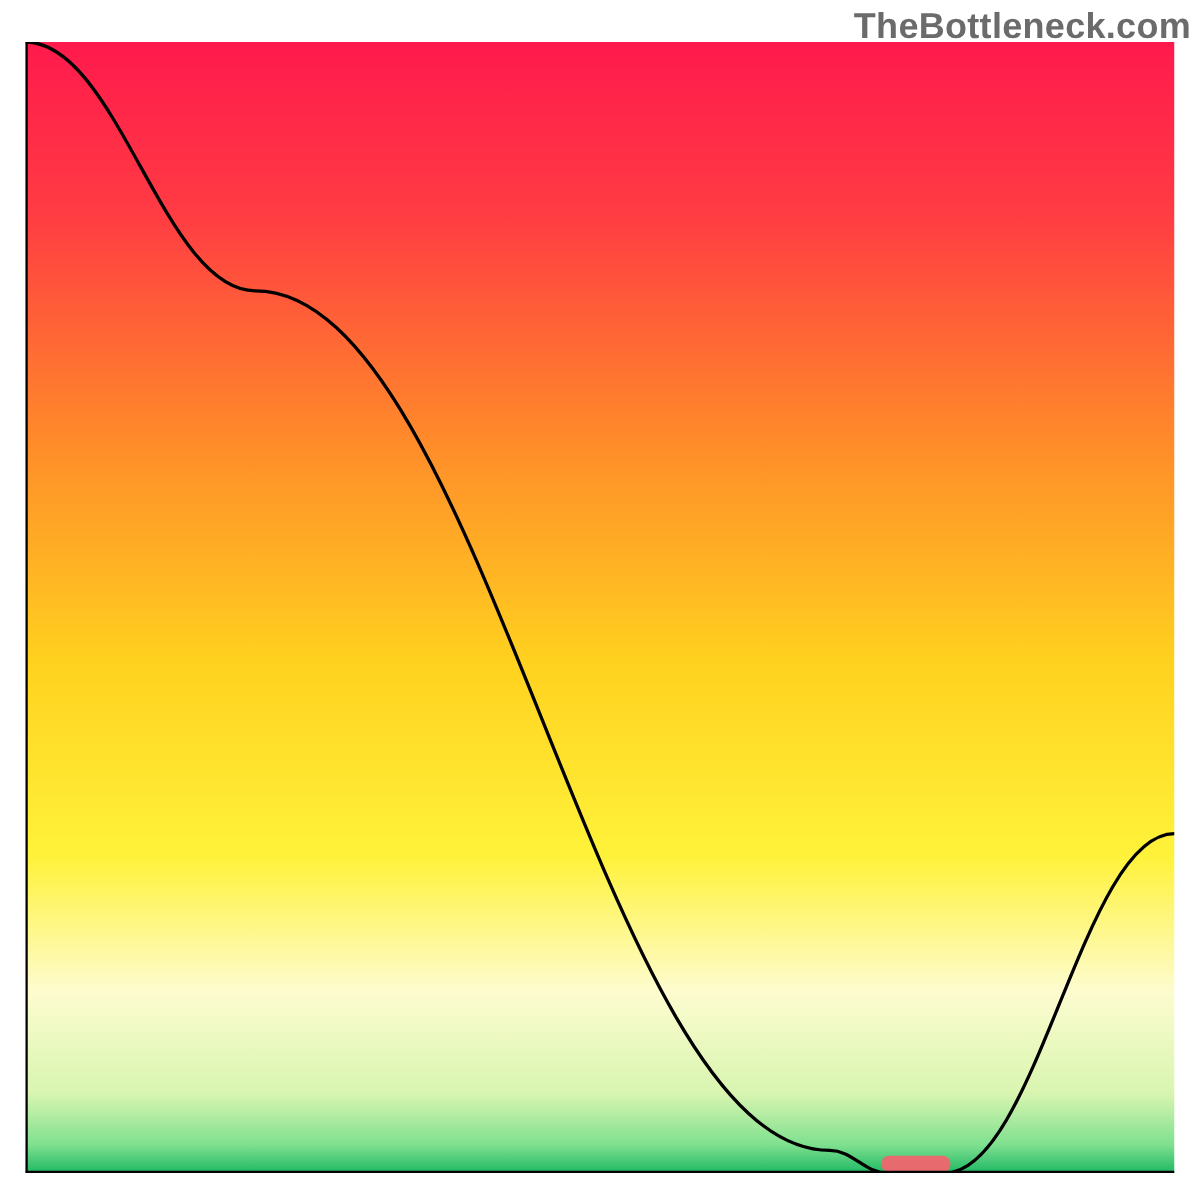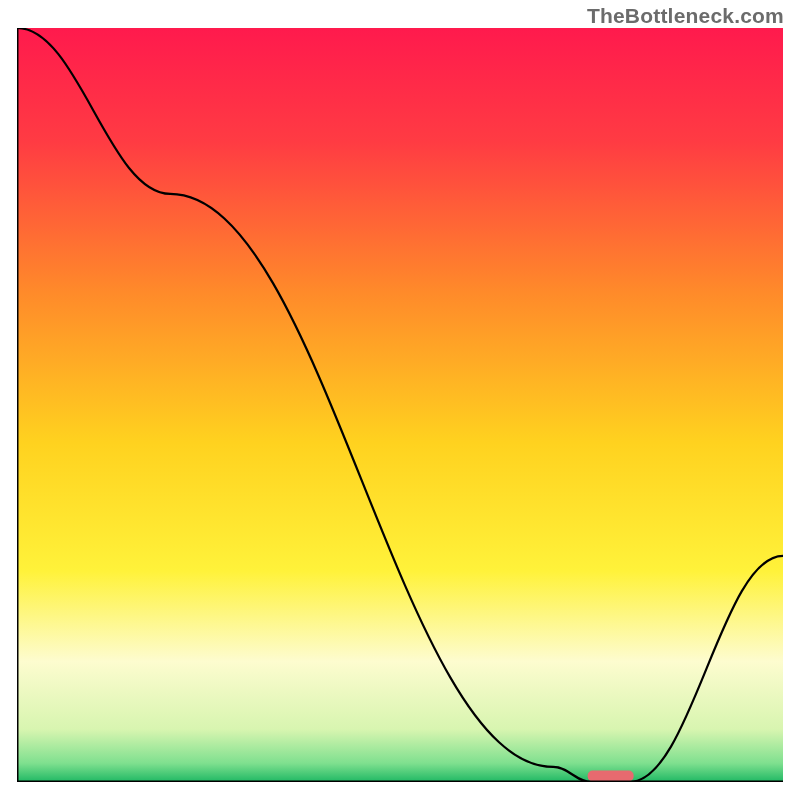--- a/index.html
+++ b/index.html
@@ -12,22 +12,22 @@
     background: #ffffff;
   }
   .stage {
     position: relative;
     width: 800px;
     height: 800px;
   }
   .watermark {
     position: absolute;
     top: 4px;
-    right: 16px;
-    font-size: 21px;
+    right: 6px;
+    font-size: 24px;
     font-weight: 600;
     color: #6b6b6b;
     letter-spacing: 0.2px;
     user-select: none;
   }
   .plot {
     position: absolute;
     left: 17px;
     top: 28px;
     width: 766px;

